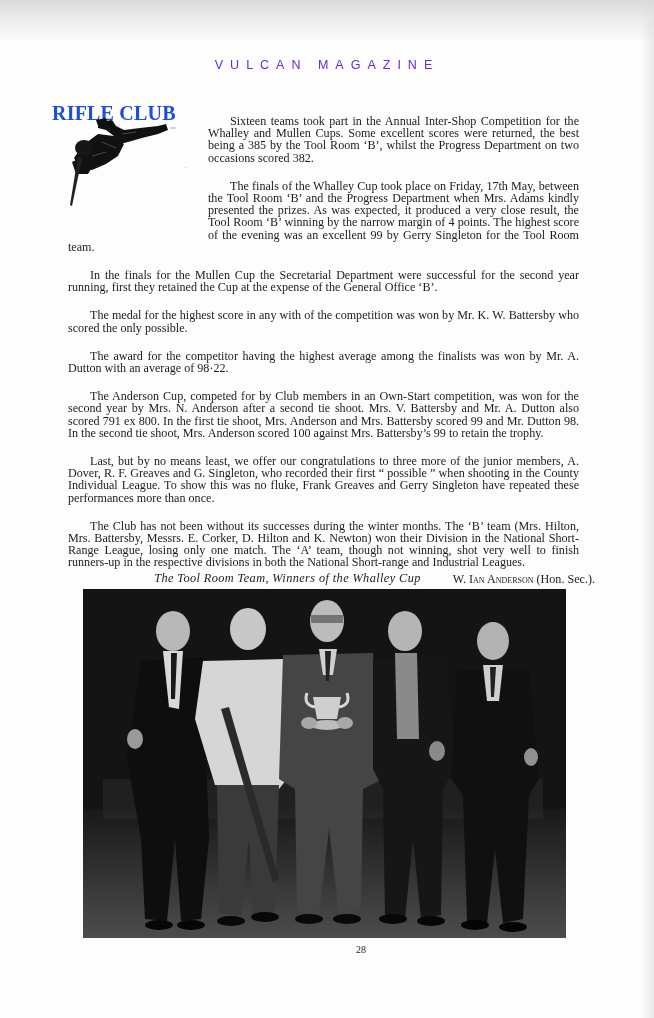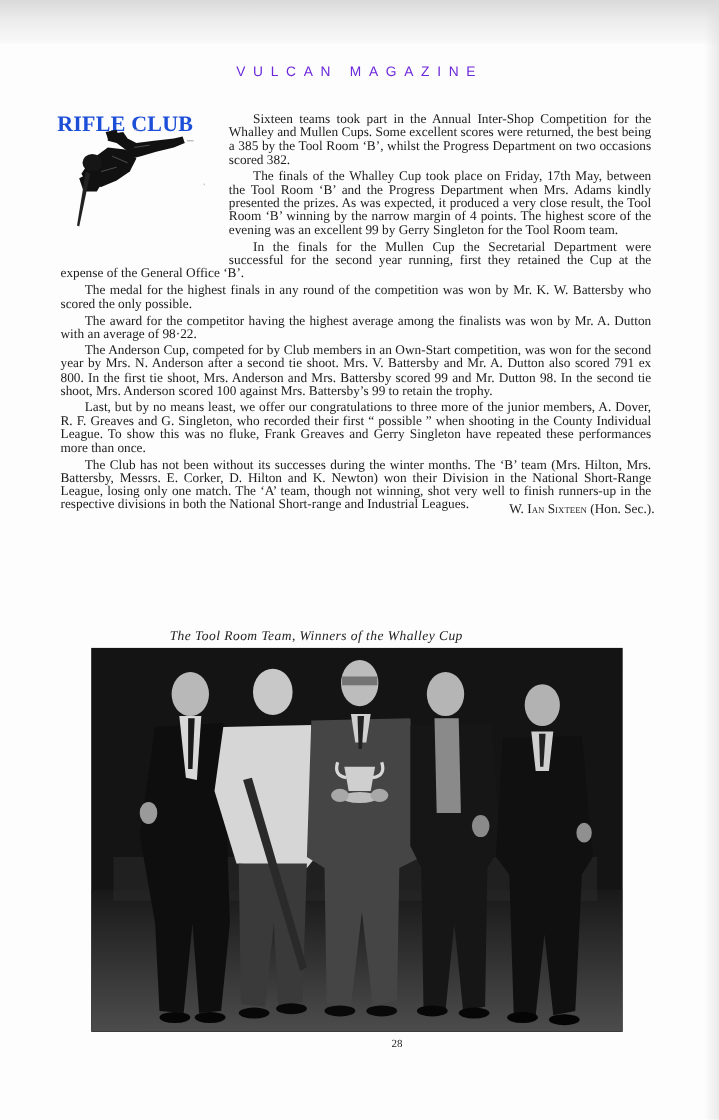--- a/index.html
+++ b/index.html
@@ -59,21 +59,21 @@
     }
     .article {
       position: absolute;
       left: 52px; top: 99px;
       width: 543px;
       font-size: 12.1px;
       line-height: 12.2px;
       text-align: justify;
     }
     .article p {
-      margin: 3px;
+      margin: 16px;
       text-indent: 22px;
     }
     .wrap-spacer {
       float: left;
       width: 156px;
       height: 134px;
     }
     .signature {
       text-align: right;
       margin-top: -12px;
@@ -140,27 +140,27 @@
     <path d="M60 6 L64 6" stroke="#aaa" stroke-width="0.8"></path>
   </svg>
 </div>
 <div class="tick-mark">ˌ</div>
 
 <div class="article">
   <div class="wrap-spacer"></div>
   <p>Sixteen teams took part in the Annual Inter-Shop Competition for the Whalley and Mullen Cups. Some excellent scores were returned, the best being a 385 by the Tool Room ‘B’, whilst the Progress Department on two occasions scored 382.</p>
   <p>The finals of the Whalley Cup took place on Friday, 17th May, between the Tool Room ‘B’ and the Progress Department when Mrs. Adams kindly presented the prizes. As was expected, it produced a very close result, the Tool Room ‘B’ winning by the narrow margin of 4 points. The highest score of the evening was an excellent 99 by Gerry Singleton for the Tool Room team.</p>
   <p>In the finals for the Mullen Cup the Secretarial Department were successful for the second year running, first they retained the Cup at the expense of the General Office ‘B’.</p>
-  <p>The medal for the highest finals in any round of the competition was won by Mr. K. W. Battersby who scored the only possible.</p>
+  <p>The medal for the highest score in any with of the competition was won by Mr. K. W. Battersby who scored the only possible.</p>
   <p>The award for the competitor having the highest average among the finalists was won by Mr. A. Dutton with an average of 98·22.</p>
   <p>The Anderson Cup, competed for by Club members in an Own-Start competition, was won for the second year by Mrs. N. Anderson after a second tie shoot. Mrs. V. Battersby and Mr. A. Dutton also scored 791 ex 800. In the first tie shoot, Mrs. Anderson and Mrs. Battersby scored 99 and Mr. Dutton 98. In the second tie shoot, Mrs. Anderson scored 100 against Mrs. Battersby’s 99 to retain the trophy.</p>
   <p>Last, but by no means least, we offer our congratulations to three more of the junior members, A. Dover, R. F. Greaves and G. Singleton, who recorded their first “ possible ” when shooting in the County Individual League. To show this was no fluke, Frank Greaves and Gerry Singleton have repeated these performances more than once.</p>
   <p>The Club has not been without its successes during the winter months. The ‘B’ team (Mrs. Hilton, Mrs. Battersby, Messrs. E. Corker, D. Hilton and K. Newton) won their Division in the National Short-Range League, losing only one match. The ‘A’ team, though not winning, shot very well to finish runners-up in the respective divisions in both the National Short-range and Industrial Leagues.</p>
   <div class="signature">
-    <span class="sig-name">W. Ian Sixteen</span>
+    <span class="sig-name">W. Ian Anderson</span>
     <span>(Hon. Sec.).</span>
   </div>
 </div>
 
 <div class="caption">The Tool Room Team, Winners of the Whalley Cup</div>
 
 <div class="photo">
   <svg width="483" height="349" viewBox="0 0 483 349">
     <defs>
       <linearGradient id="floor" x1="0" y1="0" x2="0" y2="1">

